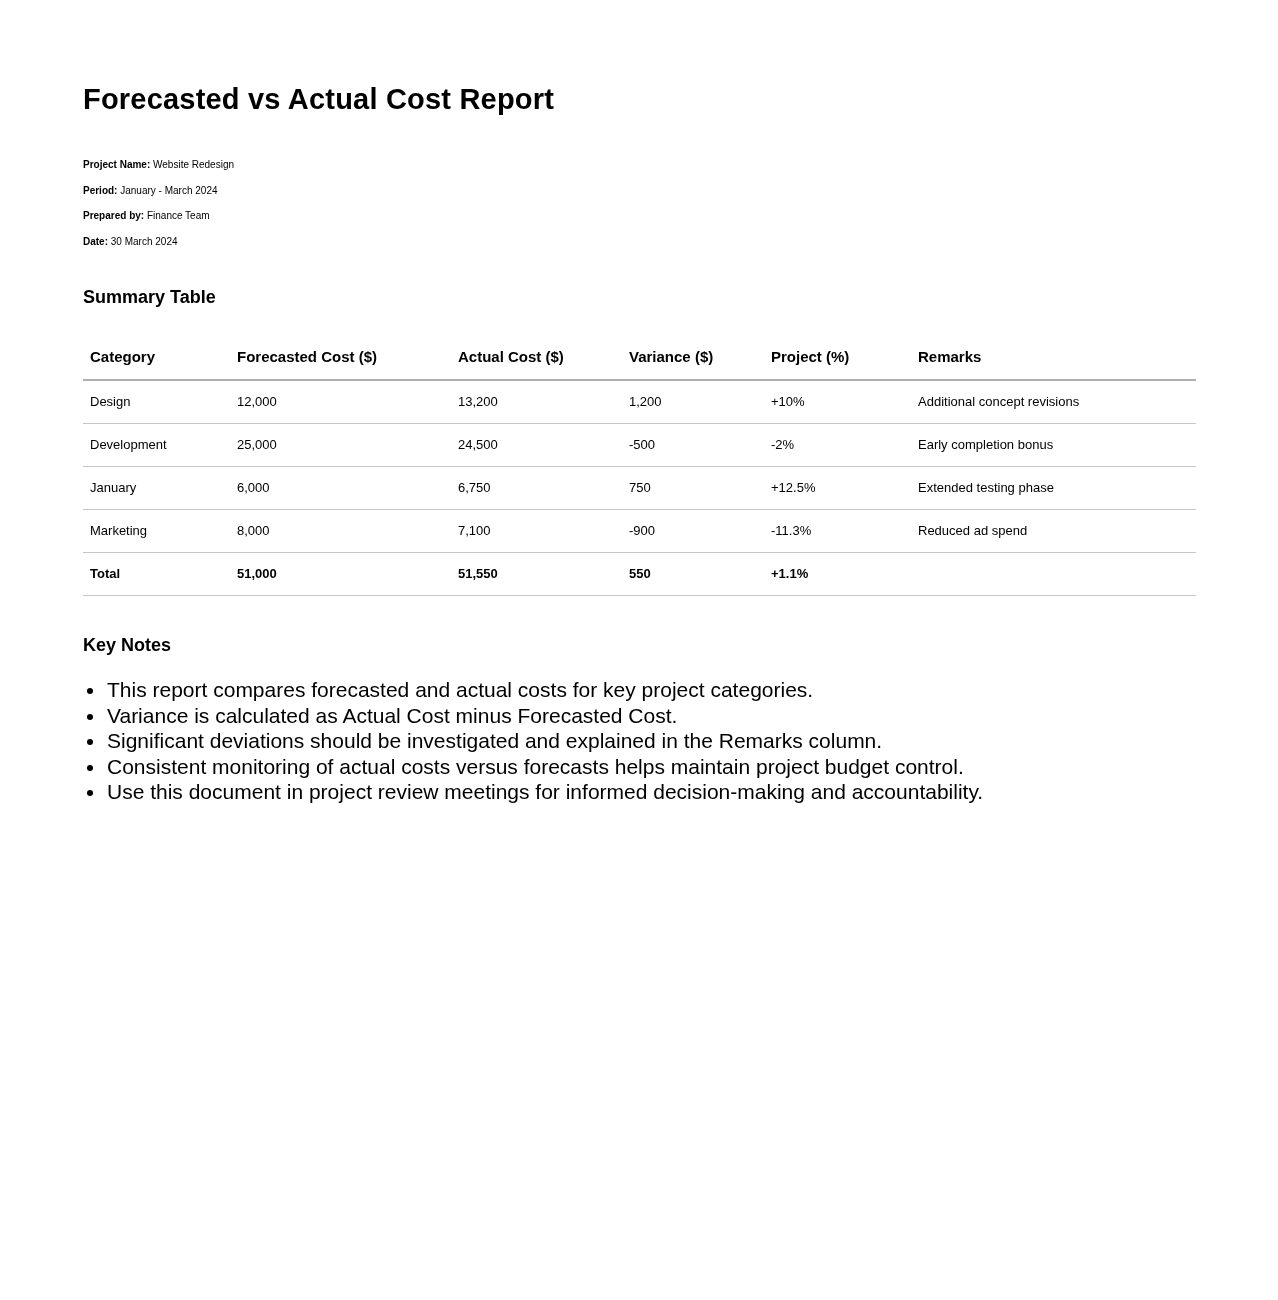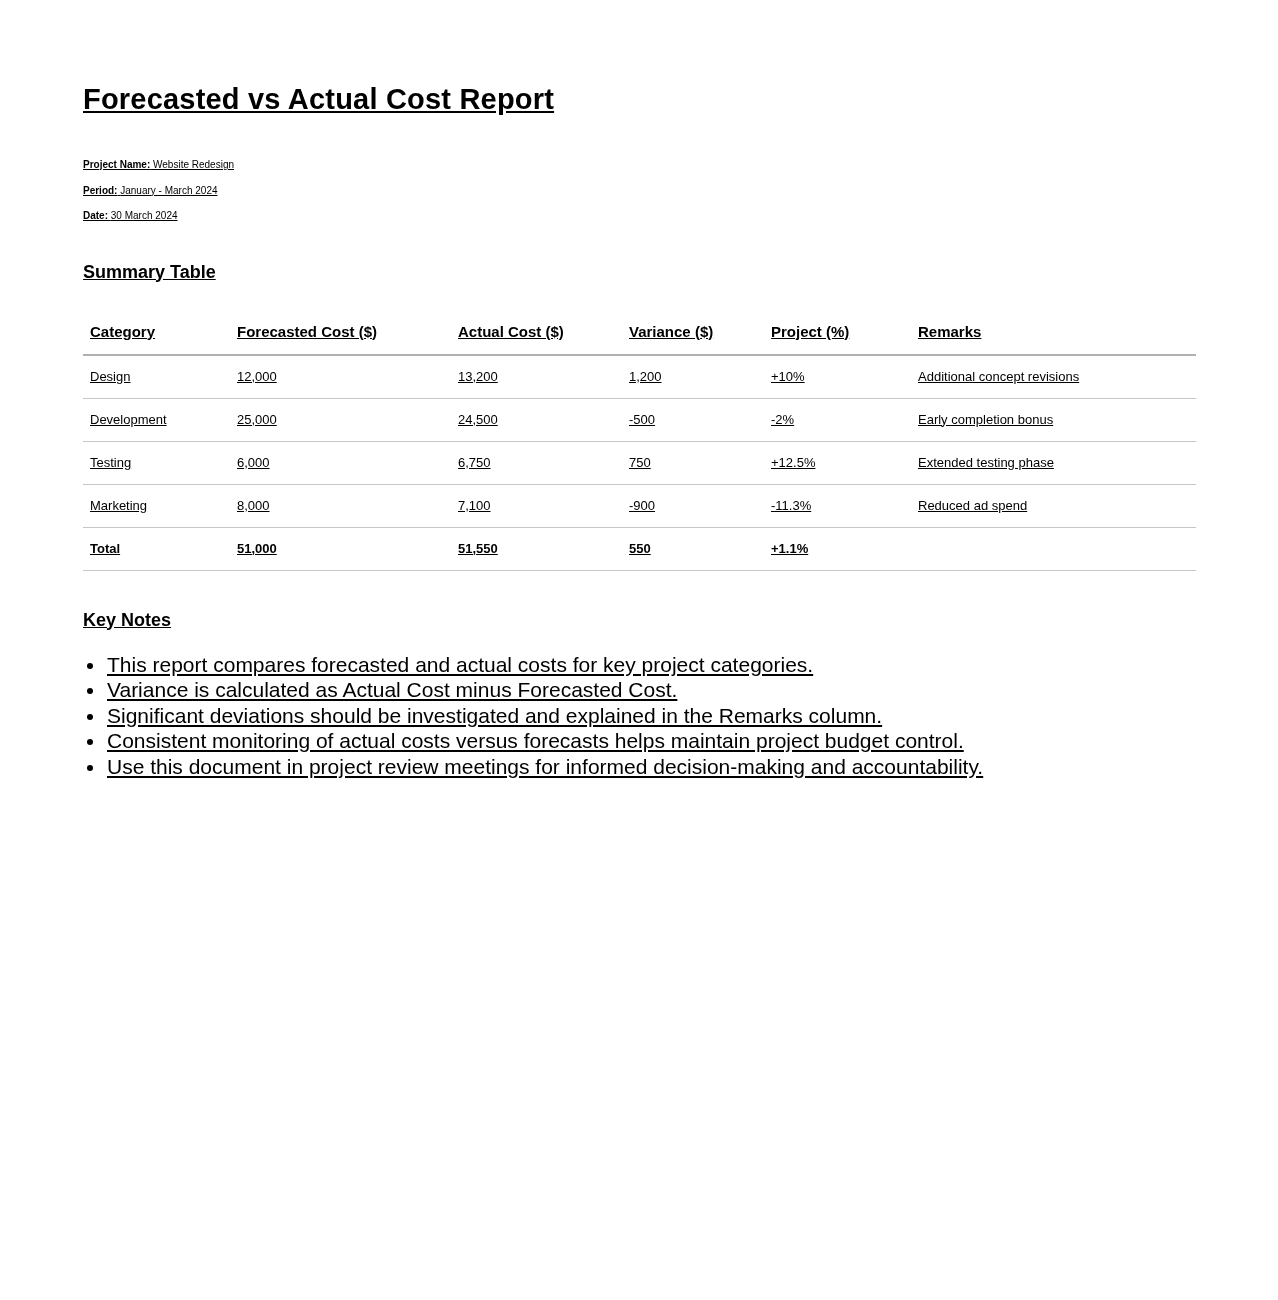--- a/index.html
+++ b/index.html
@@ -8,21 +8,20 @@
       padding: 0;
       background: #ffffff;
       color: #000000;
       font-family: "Liberation Sans", "DejaVu Sans", sans-serif;
     }
     .page {
       width: 1278px;
       min-height: 1300px;
       background: #ffffff;
       padding: 85px 82px 40px 83px;
-      text-decoration: underline;
     }
     .report-title {
       margin: 0;
       font-size: 29px;
       font-weight: bold;
       line-height: 1.0;
       letter-spacing: 0.2px;
     }
     .meta-block {
       margin-top: 38px;
@@ -90,20 +89,24 @@
   <div class="meta-block">
     <p class="meta-line">
       <strong>Project Name:</strong>
       <span>Website Redesign</span>
     </p>
     <p class="meta-line">
       <strong>Period:</strong>
       <span>January - March 2024</span>
     </p>
     <p class="meta-line">
+      <strong>Prepared by:</strong>
+      <span>Finance Team</span>
+    </p>
+    <p class="meta-line">
       <strong>Date:</strong>
       <span>30 March 2024</span>
     </p>
   </div>
 
   <h2 class="section-heading summary-heading">Summary Table</h2>
 
   <table class="cost-table">
     <colgroup>
       <col class="col-category">
@@ -134,21 +137,21 @@
       </tr>
       <tr>
         <td>Development</td>
         <td>25,000</td>
         <td>24,500</td>
         <td>-500</td>
         <td>-2%</td>
         <td>Early completion bonus</td>
       </tr>
       <tr>
-        <td>Testing</td>
+        <td>January</td>
         <td>6,000</td>
         <td>6,750</td>
         <td>750</td>
         <td>+12.5%</td>
         <td>Extended testing phase</td>
       </tr>
       <tr>
         <td>Marketing</td>
         <td>8,000</td>
         <td>7,100</td>

